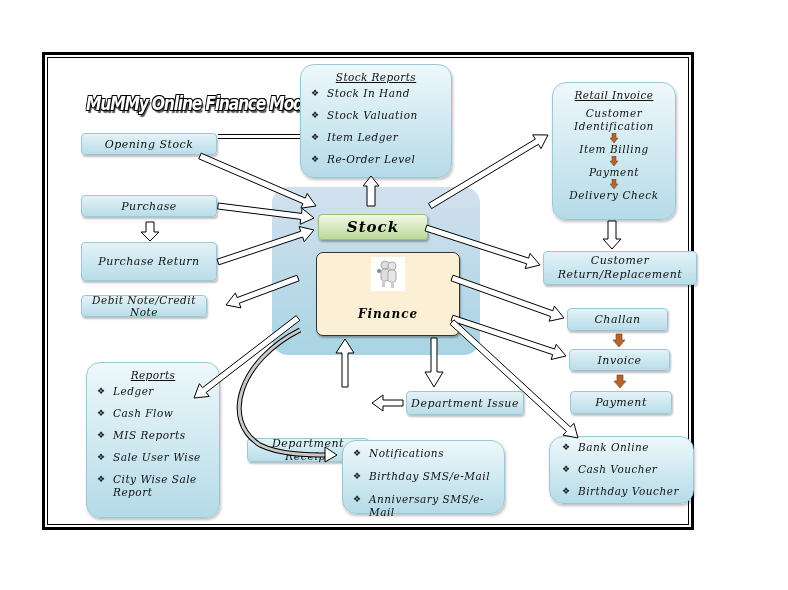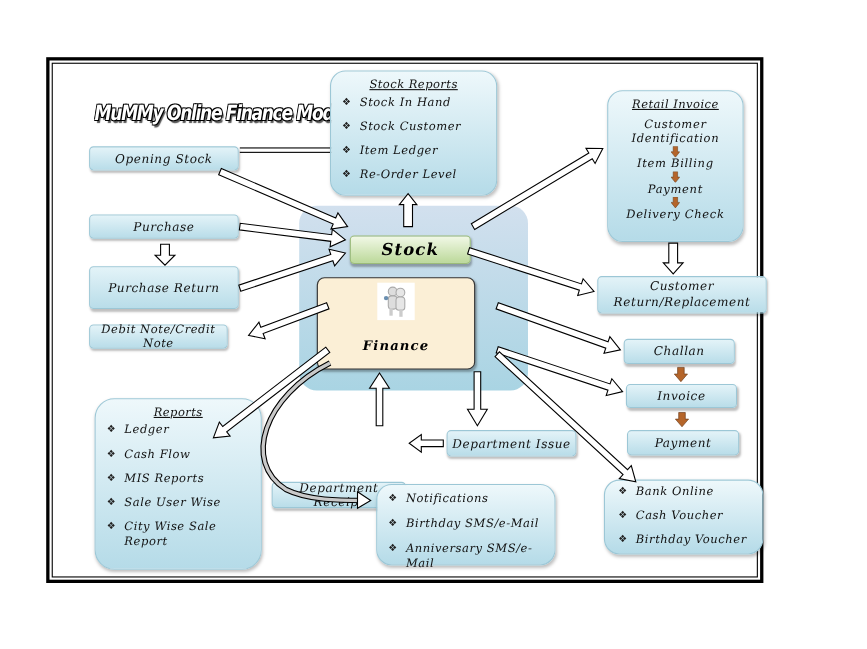--- a/index.html
+++ b/index.html
@@ -19,21 +19,21 @@
   .rbox li { display:flex; align-items:flex-start; line-height:13px; margin-bottom:9px; letter-spacing:0.5px; }
   .rbox li .b { font-style:normal; font-size:9px; width:16px; flex:none; color:#222; }
   .title { position:absolute; left:86px; top:92px; font-family:"DejaVu Sans", sans-serif; font-weight:bold; font-style:italic;
            font-size:19px; color:#fff; letter-spacing:-1.5px; transform:scaleX(0.82); transform-origin:left;
            text-shadow:-1px -1px 0 #000, 1px -1px 0 #000, -1px 1px 0 #000, 1px 1px 0 #000, 2px 3px 1px #555; }
   .center-panel { position:absolute; left:272px; top:187px; width:208px; height:168px; border-radius:16px;
                   background:linear-gradient(#d2e0ee, #a9d4e3); }
   .stock-box { position:absolute; left:318px; top:214px; width:108px; height:24px; border-radius:4px;
                background:linear-gradient(#f1f8e6, #bcd99a); border:1px solid #9cbc78; box-shadow:1px 2px 2px rgba(0,0,0,0.3);
                font-weight:bold; font-style:italic; font-size:15px; display:flex; align-items:center; justify-content:center; letter-spacing:1px; }
-  .finance-box { position:absolute; left:288px; top:252px; width:142px; height:82px; border-radius:7px; border:1px solid #333;
+  .finance-box { position:absolute; left:316px; top:252px; width:142px; height:82px; border-radius:7px; border:1px solid #333;
                  background:#fbefd6; box-shadow:1px 2px 2px rgba(0,0,0,0.3); }
   .finance-label { position:absolute; left:0; right:0; top:54px; text-align:center; font-weight:bold; font-style:italic; font-size:12px; letter-spacing:1px; }
   .finance-img { position:absolute; left:54px; top:4px; width:34px; height:34px; background:#fff; display:flex; align-items:center; justify-content:center; }
   .retail .step { text-align:center; line-height:13px; letter-spacing:0.6px; }
   .down-arrow { display:block; margin:0 auto; width:8px; height:10px; }
 </style>
 </head>
 <body>
 
 <div class="frame-outer"></div>
@@ -61,21 +61,21 @@
 
 <div class="rbox" style="left:300px;top:64px;width:152px;height:114px;">
   <div class="hdr">Stock Reports</div>
   <ul>
     <li>
         <span class="b">❖</span>
         <span>Stock In Hand</span>
       </li>
     <li>
         <span class="b">❖</span>
-        <span>Stock Customer</span>
+        <span>Stock Valuation</span>
       </li>
     <li>
         <span class="b">❖</span>
         <span>Item Ledger</span>
       </li>
     <li>
         <span class="b">❖</span>
         <span>Re-Order Level</span>
       </li>
   </ul>
@@ -96,21 +96,21 @@
       <path d="M2 0h4v5h2L4 10 0 5h2z" fill="#b5652a" stroke="#6a3a18" stroke-width="0.5"></path>
     </svg>
   <div class="step">Delivery Check</div>
 </div>
 
 <div class="box" style="left:81px;top:133px;width:136px;height:22px;">Opening Stock</div>
 <div class="box" style="left:81px;top:195px;width:136px;height:22px;">Purchase</div>
 <div class="box" style="left:81px;top:242px;width:136px;height:39px;">Purchase Return</div>
 <div class="box" style="left:81px;top:295px;width:126px;height:22px;font-size:10.5px;">Debit Note/Credit Note</div>
 
-<div class="rbox" style="left:86px;top:362px;width:152px;height:156px;border-radius:18px;">
+<div class="rbox" style="left:86px;top:362px;width:134px;height:156px;">
   <div class="hdr">Reports</div>
   <ul>
     <li>
         <span class="b">❖</span>
         <span>Ledger</span>
       </li>
     <li>
         <span class="b">❖</span>
         <span>Cash Flow</span>
       </li>

